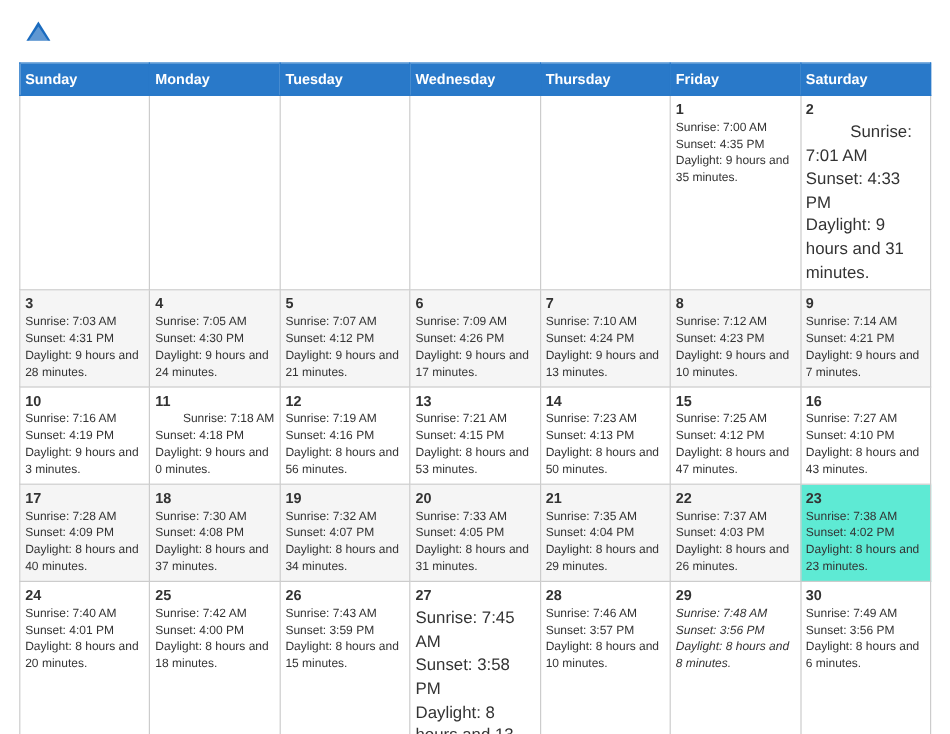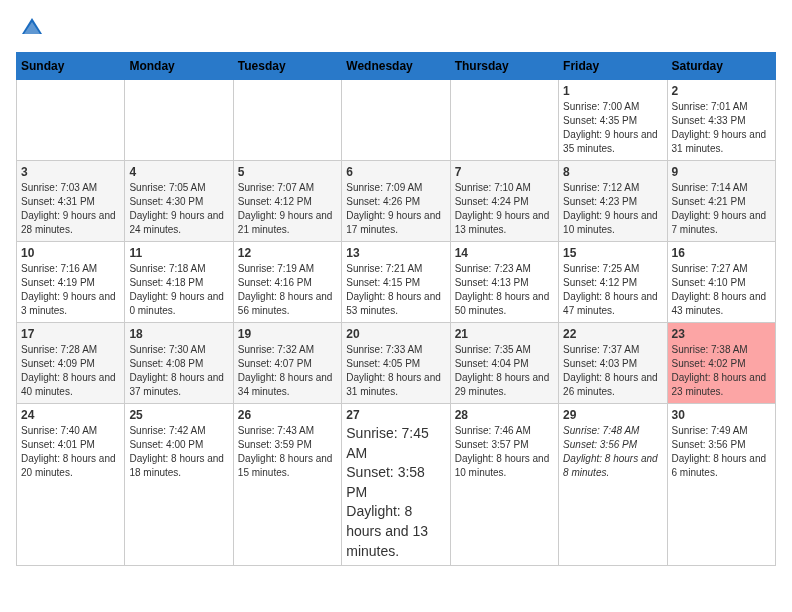--- a/index.html
+++ b/index.html
@@ -51,21 +51,21 @@
     .location {
       font-size: 14px;
       color: #555;
     }
     .calendar {
       width: 100%;
       border-collapse: collapse;
     }
     .calendar th {
       background: #2979c9;
-      color: #000000;
+      color: #ffffff;
       font-size: 12px;
       font-weight: bold;
       padding: 6px 4px;
       text-align: left;
       border: 1px solid #2979c9;
     }
     .calendar td {
       border: 1px solid #ccc;
       vertical-align: top;
       padding: 4px;
@@ -125,21 +125,21 @@
   <tbody id="calendar-body">
   <tr>
         <td class="empty-cell"></td>
         <td class="empty-cell"></td>
         <td class="empty-cell"></td>
         <td class="empty-cell"></td>
         <td class="empty-cell"></td>
         <td><span class="day-num">1</span><span style="white-space: pre-line; font-size: 10px; line-height: 1.4;">Sunrise: 7:00 AM
 Sunset: 4:35 PM
 Daylight: 9 hours and 35 minutes.</span></td>
-        <td><span class="day-num">2</span><span style="white-space: pre-line; font-size: 10px; line-height: 1.4;">Sunrise: 7:01 AM
+        <td><span class="day-num">2</span><span style="white-space: pre-line; font-size: 14px; line-height: 1.4; margin-left: 37px;">Sunrise: 7:01 AM
 Sunset: 4:33 PM
 Daylight: 9 hours and 31 minutes.</span></td>
       </tr>
       <tr>
         <td style="background: rgb(245, 245, 245);"><span class="day-num">3</span><span style="white-space: pre-line; font-size: 10px; line-height: 1.4;">Sunrise: 7:03 AM
 Sunset: 4:31 PM
 Daylight: 9 hours and 28 minutes.</span></td>
         <td style="background: rgb(245, 245, 245);"><span class="day-num">4</span><span style="white-space: pre-line; font-size: 10px; line-height: 1.4;">Sunrise: 7:05 AM
 Sunset: 4:30 PM
 Daylight: 9 hours and 24 minutes.</span></td>
@@ -156,21 +156,21 @@
 Sunset: 4:23 PM
 Daylight: 9 hours and 10 minutes.</span></td>
         <td style="background: rgb(245, 245, 245);"><span class="day-num">9</span><span style="white-space: pre-line; font-size: 10px; line-height: 1.4;">Sunrise: 7:14 AM
 Sunset: 4:21 PM
 Daylight: 9 hours and 7 minutes.</span></td>
       </tr>
       <tr>
         <td><span class="day-num">10</span><span style="white-space: pre-line; font-size: 10px; line-height: 1.4;">Sunrise: 7:16 AM
 Sunset: 4:19 PM
 Daylight: 9 hours and 3 minutes.</span></td>
-        <td><span class="day-num">11</span><span style="white-space: pre-line; font-size: 10px; line-height: 1.4;">Sunrise: 7:18 AM
+        <td><span class="day-num">11</span><span style="white-space: pre-line; font-size: 10px; line-height: 1.4; margin-left: 23px;">Sunrise: 7:18 AM
 Sunset: 4:18 PM
 Daylight: 9 hours and 0 minutes.</span></td>
         <td><span class="day-num">12</span><span style="white-space: pre-line; font-size: 10px; line-height: 1.4; margin-top: 17px;">Sunrise: 7:19 AM
 Sunset: 4:16 PM
 Daylight: 8 hours and 56 minutes.</span></td>
         <td><span class="day-num">13</span><span style="white-space: pre-line; font-size: 10px; line-height: 1.4;">Sunrise: 7:21 AM
 Sunset: 4:15 PM
 Daylight: 8 hours and 53 minutes.</span></td>
         <td><span class="day-num">14</span><span style="white-space: pre-line; font-size: 10px; line-height: 1.4;">Sunrise: 7:23 AM
 Sunset: 4:13 PM
@@ -194,21 +194,21 @@
 Daylight: 8 hours and 34 minutes.</span></td>
         <td style="background: rgb(245, 245, 245);"><span class="day-num">20</span><span style="white-space: pre-line; font-size: 10px; line-height: 1.4;">Sunrise: 7:33 AM
 Sunset: 4:05 PM
 Daylight: 8 hours and 31 minutes.</span></td>
         <td style="background: rgb(245, 245, 245);"><span class="day-num">21</span><span style="white-space: pre-line; font-size: 10px; line-height: 1.4;">Sunrise: 7:35 AM
 Sunset: 4:04 PM
 Daylight: 8 hours and 29 minutes.</span></td>
         <td style="background: rgb(245, 245, 245);"><span class="day-num">22</span><span style="white-space: pre-line; font-size: 10px; line-height: 1.4;">Sunrise: 7:37 AM
 Sunset: 4:03 PM
 Daylight: 8 hours and 26 minutes.</span></td>
-        <td style="background: #fca5a5;"><span class="day-num">23</span><span style="white-space: pre-line; font-size: 10px; line-height: 1.4;">Sunrise: 7:38 AM
+        <td style="background: #5eead4;"><span class="day-num">23</span><span style="white-space: pre-line; font-size: 10px; line-height: 1.4;">Sunrise: 7:38 AM
 Sunset: 4:02 PM
 Daylight: 8 hours and 23 minutes.</span></td>
       </tr>
       <tr>
         <td><span class="day-num">24</span><span style="white-space: pre-line; font-size: 10px; line-height: 1.4;">Sunrise: 7:40 AM
 Sunset: 4:01 PM
 Daylight: 8 hours and 20 minutes.</span></td>
         <td><span class="day-num">25</span><span style="white-space: pre-line; font-size: 10px; line-height: 1.4;">Sunrise: 7:42 AM
 Sunset: 4:00 PM
 Daylight: 8 hours and 18 minutes.</span></td>

